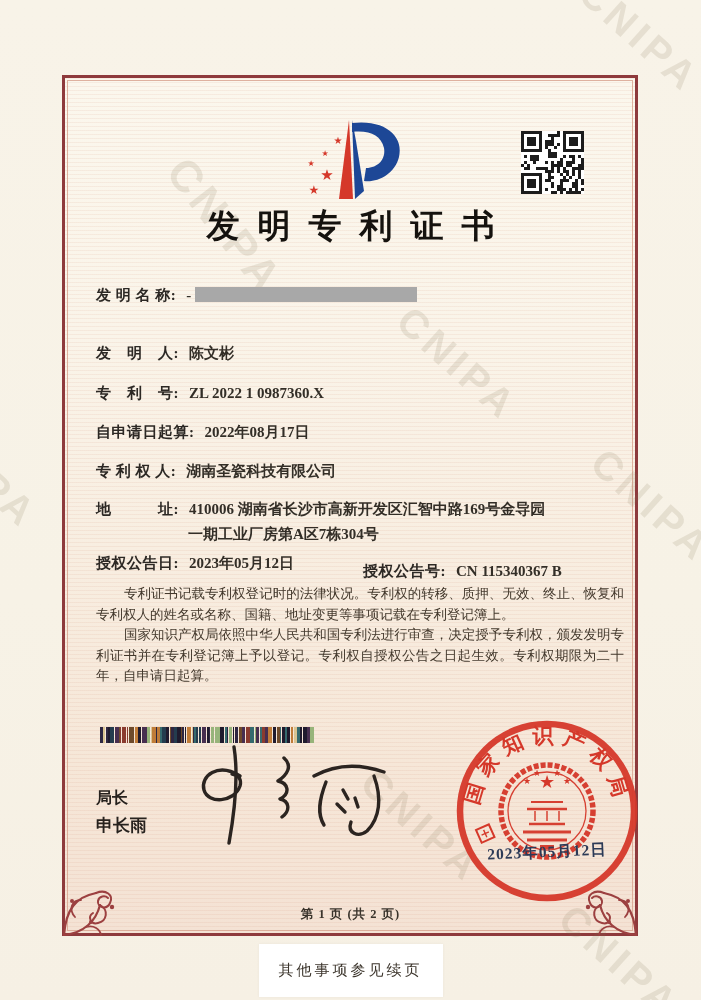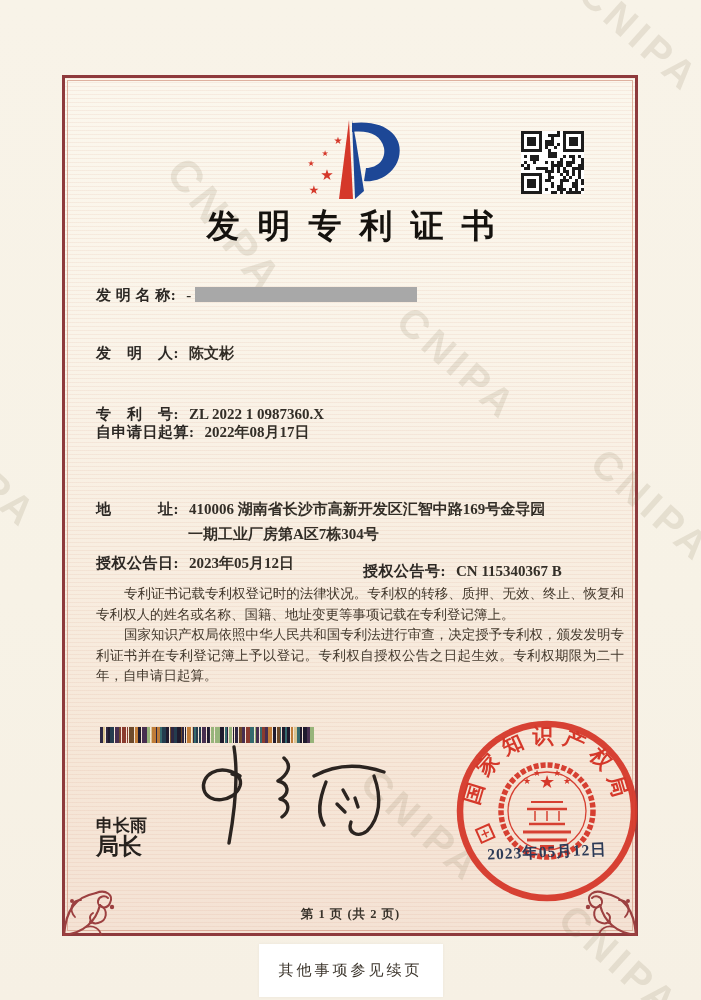--- a/index.html
+++ b/index.html
@@ -35,21 +35,21 @@
   .fv{margin-left:10px;font-weight:600;color:#332e27;}
   .redaction{display:inline-block;width:222px;height:15px;background:#a8a8a8;vertical-align:-2px;margin-left:4px;}
   .addr2{position:absolute;left:188px;top:525px;font-size:15px;font-weight:600;color:#332e27;z-index:3;}
   .grant2{position:absolute;left:267px;top:8px;}
   .body-text{
     position:absolute;left:96px;top:584px;width:528px;z-index:3;
     font-size:13.5px;line-height:20.5px;color:#43382c;text-align:justify;
   }
   .body-text p{margin:0;text-indent:28px;}
   .barcode{position:absolute;left:100px;top:727px;z-index:3;}
-  .director-title{position:absolute;left:96px;top:831px;font-size:23px;font-weight:700;color:#27221e;z-index:3;}
+  .director-title{position:absolute;left:96px;top:788px;font-size:16px;font-weight:700;color:#27221e;z-index:3;}
   .director-name{position:absolute;left:96px;top:814px;font-size:17px;font-weight:700;color:#27221e;z-index:3;}
   .signature{position:absolute;left:188px;top:742px;z-index:3;}
   .seal{position:absolute;left:452px;top:716px;z-index:3;}
   .seal-date{
     position:absolute;left:455px;top:842px;width:184px;text-align:center;z-index:4;
     font-size:15.5px;font-weight:700;letter-spacing:1px;color:#2c3a57;transform:rotate(-2.5deg);
   }
   .pagenum{position:absolute;left:0;right:0;top:906px;text-align:center;font-size:12.5px;font-weight:600;letter-spacing:1px;color:#3a342c;z-index:3;}
   .footer-note{
     position:absolute;left:50%;top:944px;transform:translateX(-50%);z-index:3;
@@ -262,25 +262,28 @@
   </div>
 
   <h1 class="title">发明专利证书</h1>
 
   <div class="field-row" style="top:286px;">
     <span class="fl">发 明 名 称</span><span class="fl">:</span><span class="fv">-</span><span class="redaction"></span>
   </div>
   <div class="field-row" style="top:344px;">
     <span class="fl">发　明　人</span><span class="fl">:</span><span class="fv">陈文彬</span>
   </div>
-  <div class="field-row" style="top:384px;margin-top:21px;">
+  <div class="field-row" style="top:384px;">
     <span class="fl">专　利　号</span><span class="fl">:</span><span class="fv">ZL 2022 1 0987360.X</span>
   </div>
   <div class="field-row" style="top:423px;">
     <span class="fl">自申请日起算</span><span class="fl">:</span><span class="fv">2022年08月17日</span>
+  </div>
+  <div class="field-row" style="top:462px;">
+    <span class="fl">专 利 权 人</span><span class="fl">:</span><span class="fv">湖南圣瓷科技有限公司</span>
   </div>
   <div class="field-row" style="top:500px;">
     <span class="fl">地　　　址</span><span class="fl">:</span><span class="fv">410006 湖南省长沙市高新开发区汇智中路169号金导园</span>
   </div>
   <div class="addr2">一期工业厂房第A区7栋304号</div>
   <div class="field-row" style="top:554px;">
     <span class="fl">授权公告日</span><span class="fl">:</span><span class="fv">2023年05月12日</span>
     <span class="grant2">
       <span class="fl">授权公告号</span><span class="fl">:</span><span class="fv">CN 115340367 B</span>
     </span>

